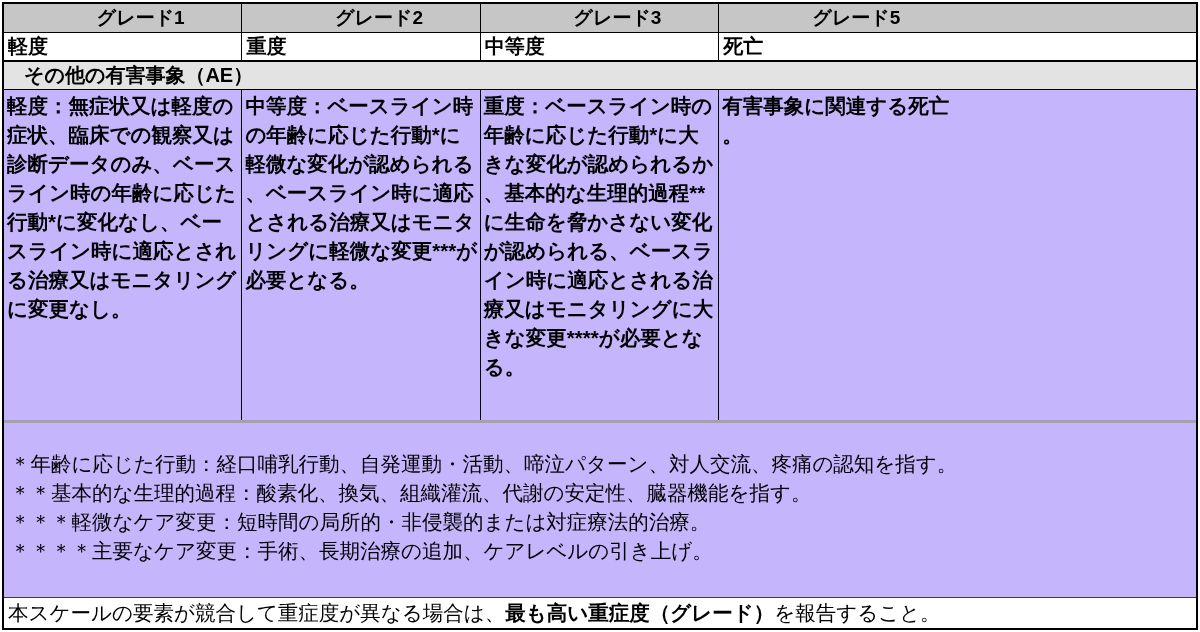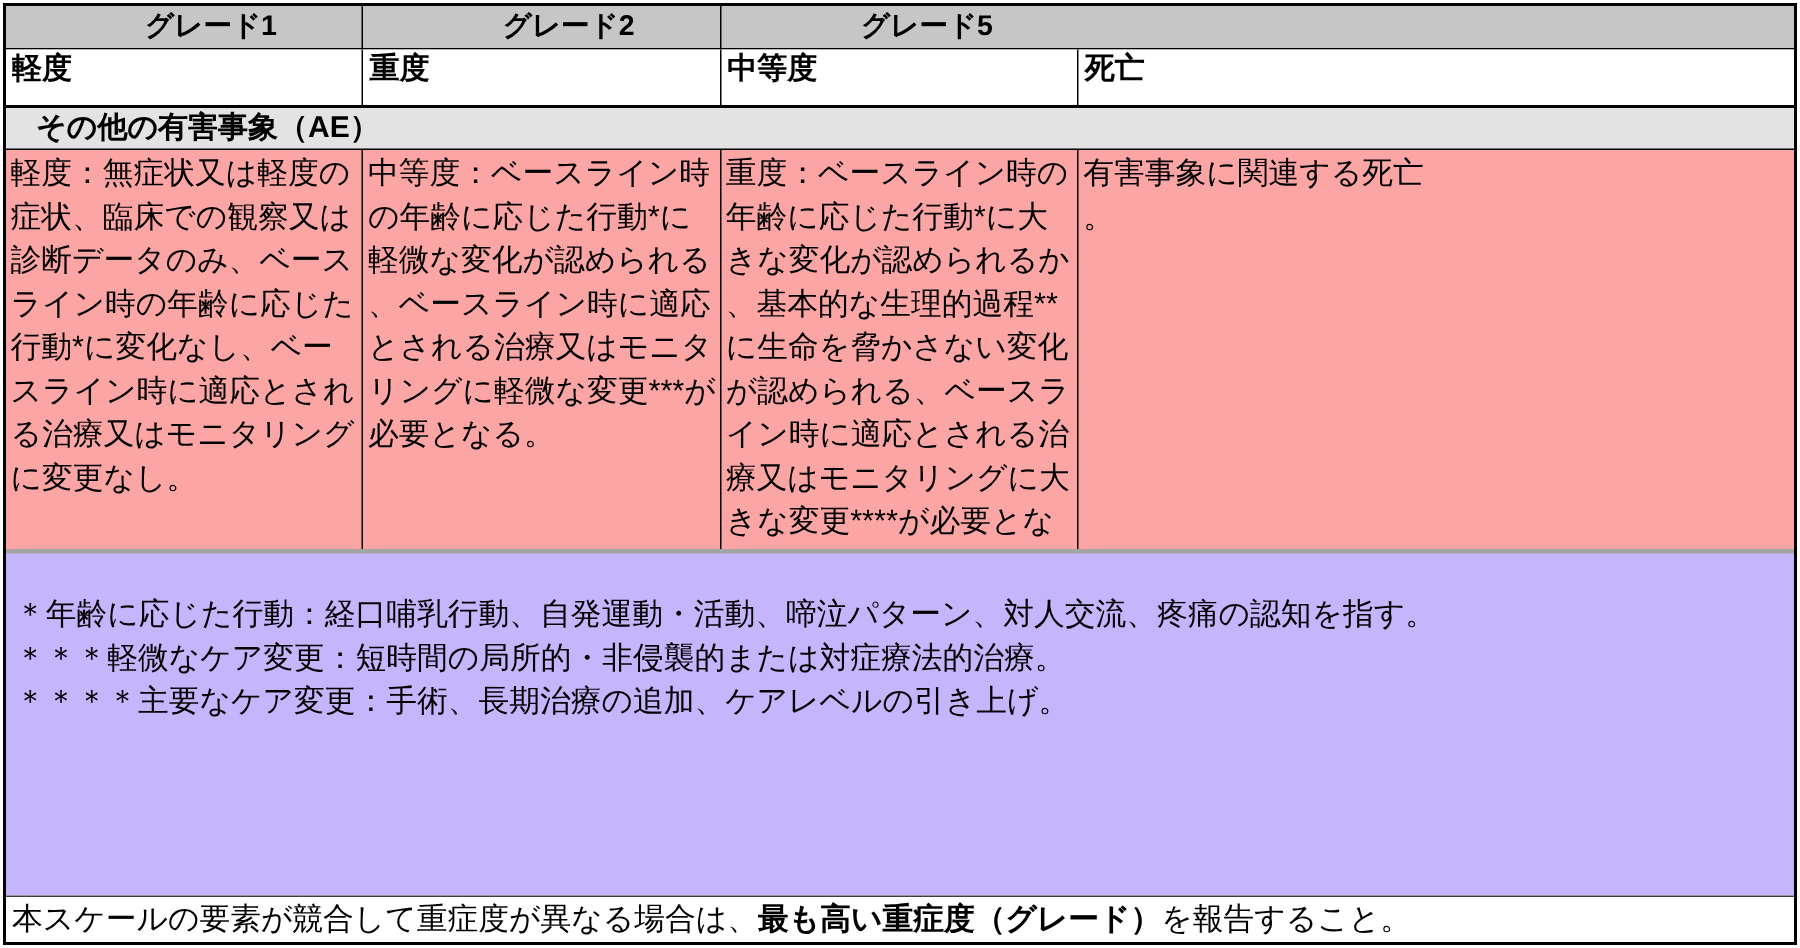--- a/index.html
+++ b/index.html
@@ -36,21 +36,21 @@
     text-align: center;
     line-height: 28px;
     border-right: 1px solid #000000;
     overflow: hidden;
     white-space: nowrap;
     margin-left: 36px;
   }
   .grade-header-cell:last-child { border-right: none; }
   
   .severity-row {
-    height: 39px;
+    height: 29px;
     border-bottom: 2px solid #000000;
     flex: 0 0 auto;
     background: #ffffff;
   }
   .severity-cell {
     font-size: 20px;
     font-weight: 700;
     text-align: left;
     line-height: 27px;
     padding-left: 4px;
@@ -67,23 +67,24 @@
     flex: 0 0 auto;
     font-size: 20px;
     font-weight: 700;
     line-height: 26px;
     padding-left: 20px;
     overflow: hidden;
     white-space: nowrap;
   }
   
   .description-row {
-    height: 266px;
+    height: 330px;
     flex: 0 0 auto;
-    background: #fca5a5;
+    background: #c4b5fd;
+    font-weight: bold;
   }
   .description-cell {
     font-size: 20.5px;
     line-height: 29px;
     padding: 1px 1px 0 3px;
     border-right: 1px solid #000000;
     word-break: break-all;
     line-break: anywhere;
     overflow: hidden;
   }
@@ -116,20 +117,21 @@
   .note-row .bold-part { font-weight: 700; }
 </style>
 </head>
 <body>
 
 <div class="table">
 
   <div class="grade-header-row cols5">
     <div class="grade-header-cell">グレード1</div>
     <div class="grade-header-cell">グレード2</div>
+    <div class="grade-header-cell">グレード3</div>
     <div class="grade-header-cell">グレード5</div>
   </div>
 
   <div class="severity-row cols5">
     <div class="severity-cell">軽度</div>
     <div class="severity-cell">重度</div>
     <div class="severity-cell">中等度</div>
     <div class="severity-cell">死亡</div>
   </div>
 
@@ -137,19 +139,20 @@
 
   <div class="description-row cols5">
     <div class="description-cell">軽度：無症状又は軽度の症状、臨床での観察又は診断データのみ、ベースライン時の年齢に応じた行動*に変化なし、ベースライン時に適応とされる治療又はモニタリングに変更なし。</div>
     <div class="description-cell">中等度：ベースライン時の年齢に応じた行動*に軽微な変化が認められる、ベースライン時に適応とされる治療又はモニタリングに軽微な変更***が必要となる。</div>
     <div class="description-cell">重度：ベースライン時の年齢に応じた行動*に大きな変化が認められるか、基本的な生理的過程**に生命を脅かさない変化が認められる、ベースライン時に適応とされる治療又はモニタリングに大きな変更****が必要となる。</div>
     <div class="description-cell">有害事象に関連する死亡。</div>
   </div>
 
   <div class="footnote-row">
     <div class="footnote-line">＊年齢に応じた行動：経口哺乳行動、自発運動・活動、啼泣パターン、対人交流、疼痛の認知を指す。</div>
+    <div class="footnote-line">＊＊基本的な生理的過程：酸素化、換気、組織灌流、代謝の安定性、臓器機能を指す。</div>
     <div class="footnote-line">＊＊＊軽微なケア変更：短時間の局所的・非侵襲的または対症療法的治療。</div>
     <div class="footnote-line">＊＊＊＊主要なケア変更：手術、長期治療の追加、ケアレベルの引き上げ。</div>
   </div>
 
   <div class="note-row"><span>本スケールの要素が競合して重症度が異なる場合は、</span><span class="bold-part">最も高い重症度（グレード）</span><span>を報告すること。</span></div>
 
 </div>
 
 </body></html>

